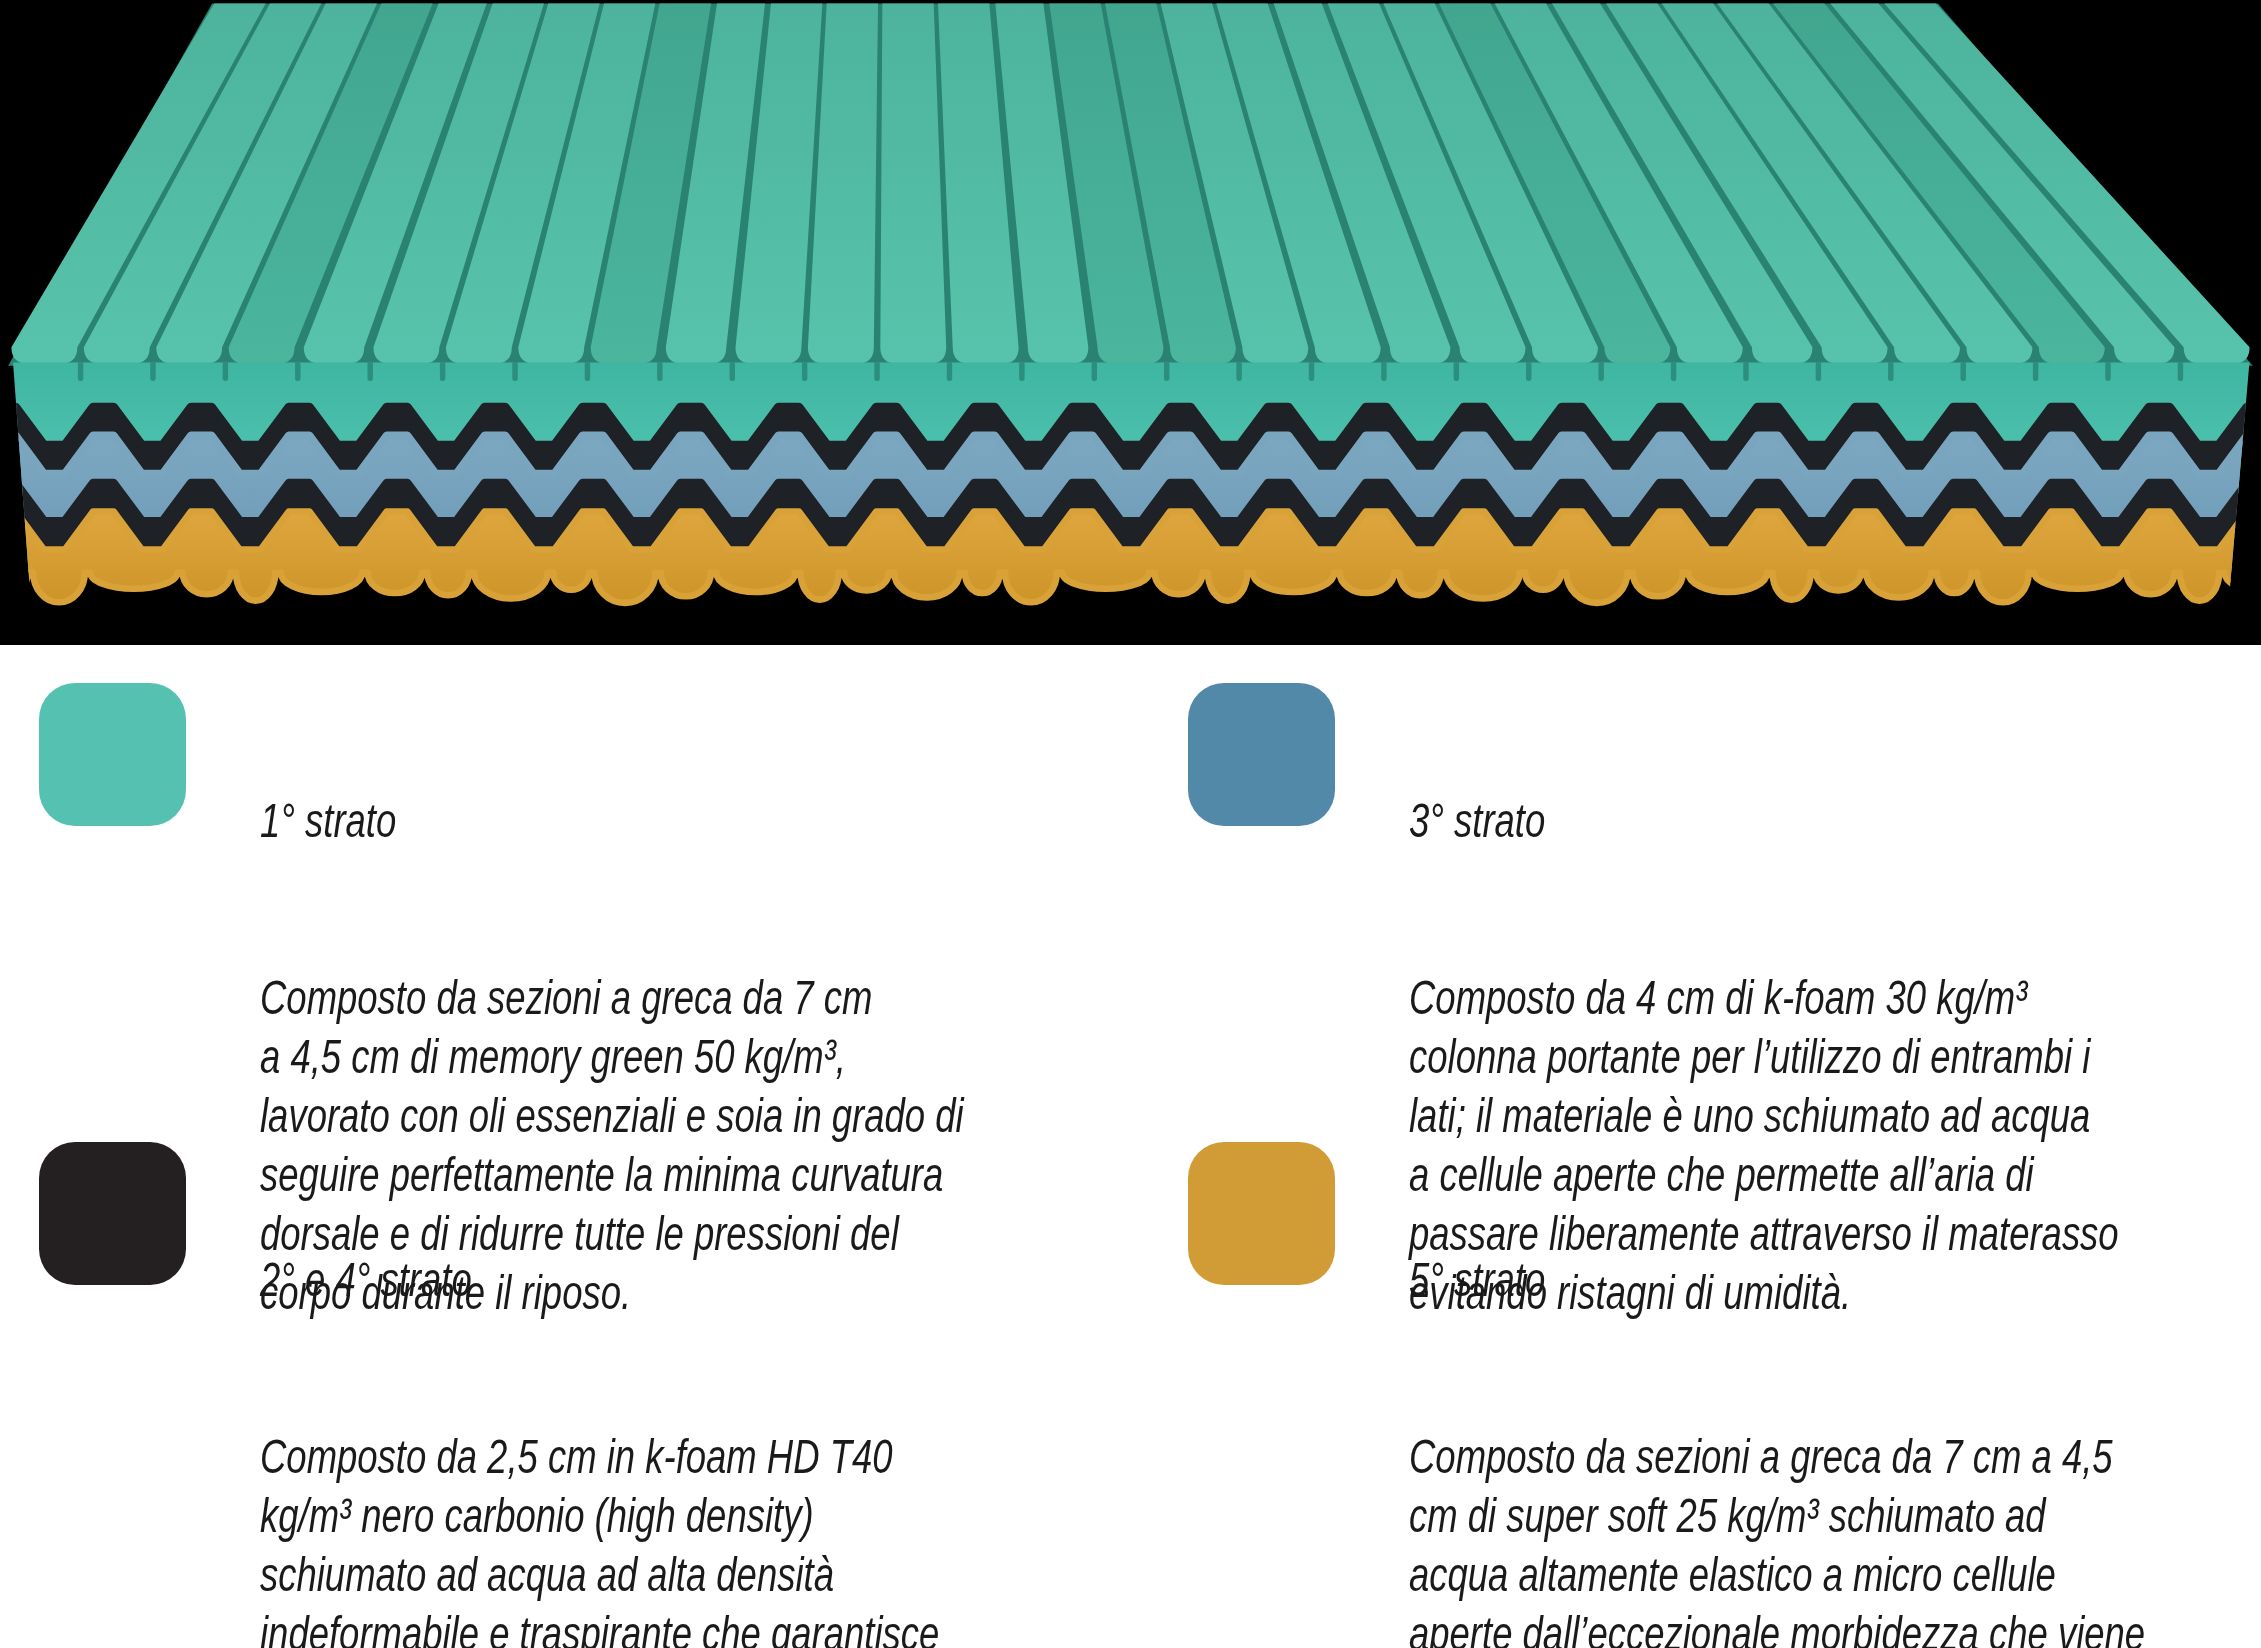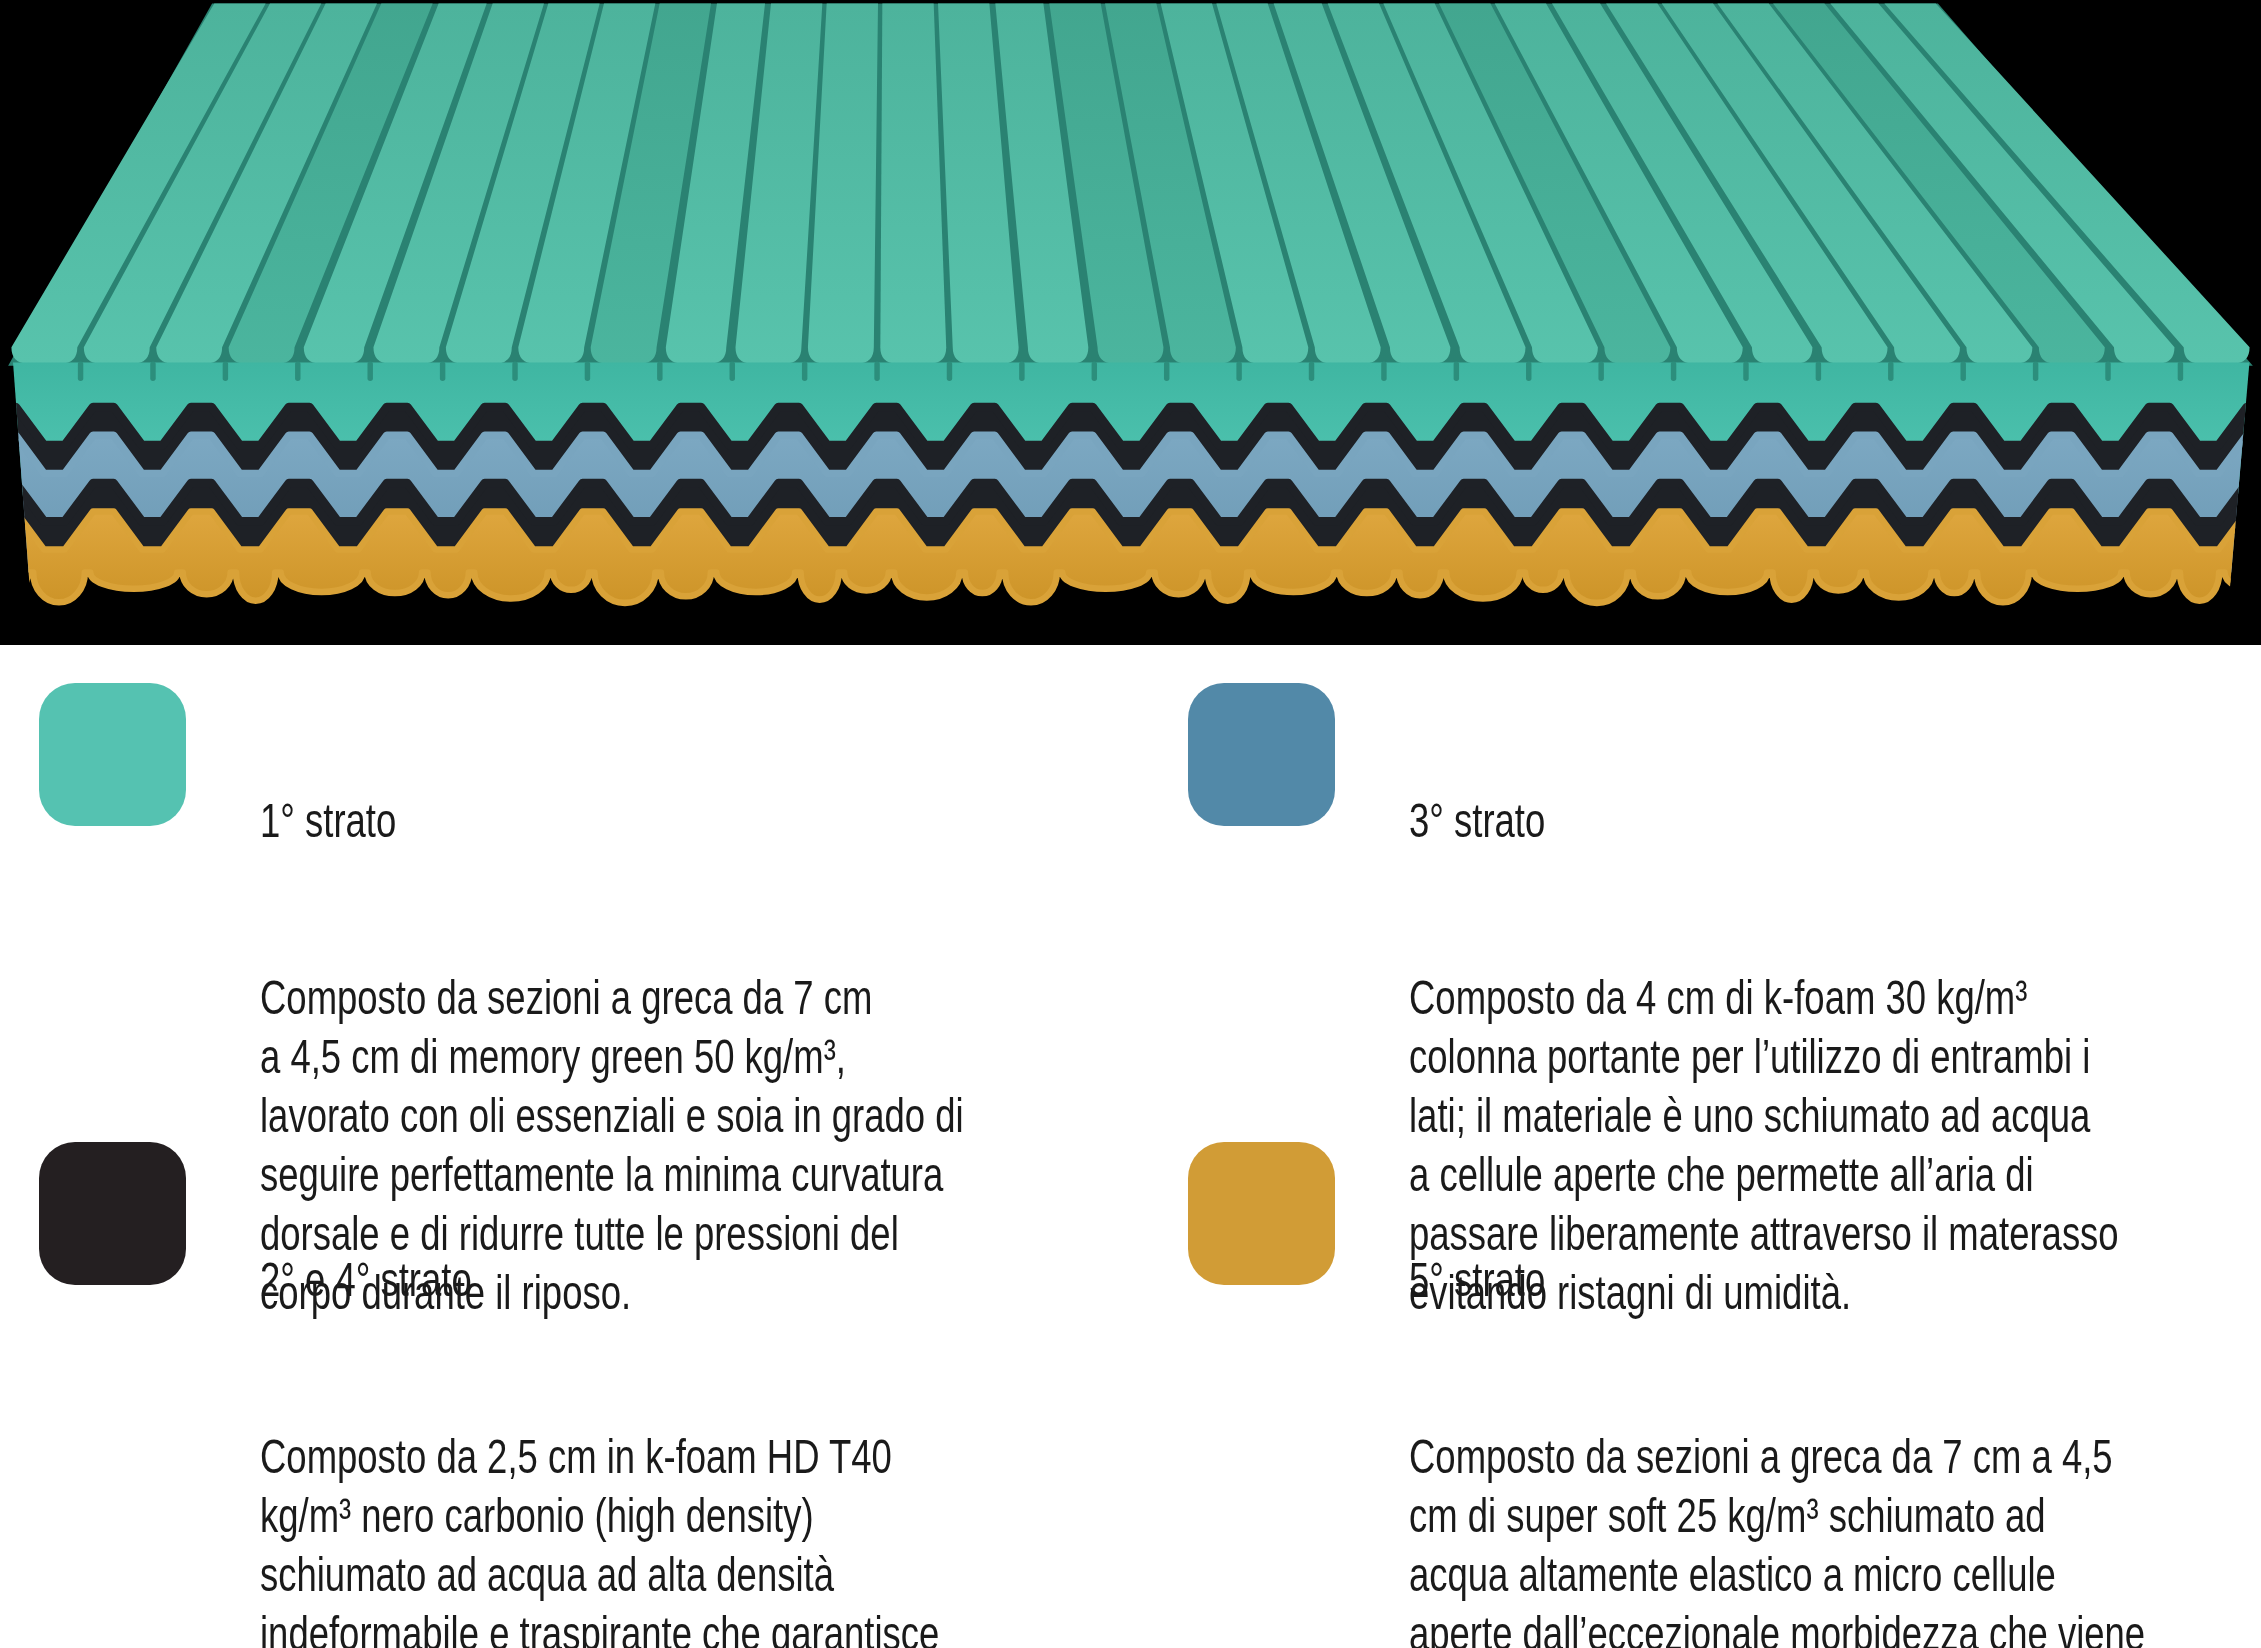--- a/index.html
+++ b/index.html
@@ -6,21 +6,21 @@
   body{
     width:2261px;height:1649px;position:relative;overflow:hidden;
     background:#ffffff;
     font-family:"Liberation Sans","DejaVu Sans",sans-serif;
   }
   .hero{
     position:absolute;left:0;top:0;width:2261px;height:645px;
     background:#000;overflow:hidden;
   }
   .hero svg{display:block;}
-  .legend{position:absolute;left:0;top:0;width:2261px;height:1198px;}
+  .legend{position:absolute;left:0;top:0;width:2261px;height:1198px;font-style:italic;}
   .item{position:absolute;}
   .item.r1c1{left:39px;top:683px;}
   .item.r1c2{left:1188px;top:683px;}
   .item.r2c1{left:39px;top:1142px;}
   .item.r2c2{left:1188px;top:1142px;}
   .swatch{
     position:absolute;left:0;top:0;width:147px;height:143px;border-radius:36px;
   }
   .txt{
     position:absolute;left:221px;top:-9.8px;

